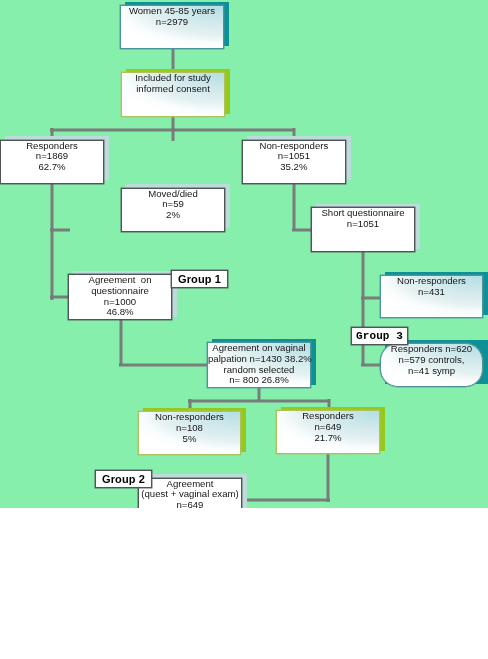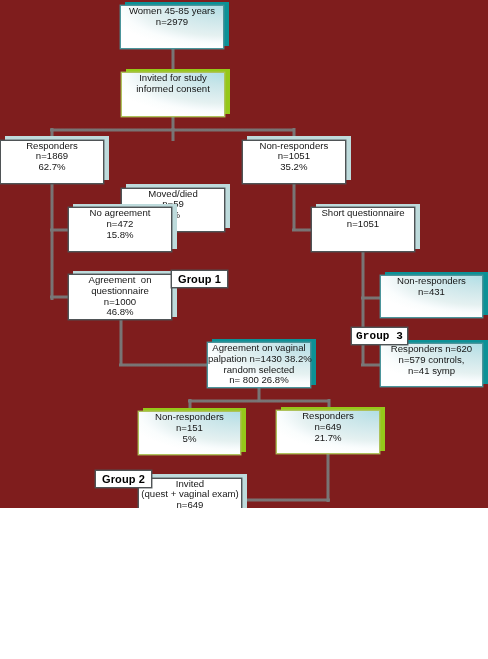--- a/index.html
+++ b/index.html
@@ -1,21 +1,21 @@
 <!DOCTYPE html>
 <html><head>
 <meta charset="utf-8">
 <title>Flow chart</title>
 <style>
   :root{--boxgrad:radial-gradient(100% 90% at 100% 0%,#b0dfe6 0%,#c8e5e9 30%,#d9ecee 58%,#e5f1f1 78%,#f5fafb 94%,#fafdfd 100%,#ffffff 115%),#ffffff;}
   html,body{margin:0;padding:0;background:#ffffff;}
   body{width:488px;height:659px;overflow:hidden;
        font-family:"Liberation Sans",sans-serif;
        -webkit-font-smoothing:antialiased;}
-  #canvas{position:relative;width:488px;height:508px;background:#7f1d1d;overflow:hidden;}
+  #canvas{position:relative;width:488px;height:508px;background:#86efac;overflow:hidden;}
   .node{position:absolute;}
   .shadow{position:absolute;left:4.8px;top:-3.3px;}
   .face{position:absolute;left:0;top:0;box-sizing:border-box;
         border:1px solid #4f5456;background:#ffffff;
         box-shadow:0 0 0 0.5px rgba(79,84,86,.85);}
   .node.teal  .face{border-color:#4b959b;box-shadow:0 0 0 0.5px rgba(75,149,155,.8);background:var(--boxgrad);}
   .node.green .face{border-color:#aec25c;box-shadow:0 0 0 0.5px rgba(174,194,92,.8);background:var(--boxgrad);}
   .node.teal  .shadow{background:#0d9196;}
   .node.green .shadow{background:#95c81a;}
   .node.plain .shadow{background:#bedbdc;}
@@ -62,45 +62,39 @@
 
   <div class="node teal" style="left:120px;top:5px;width:104px;height:44px;">
     <div class="shadow" style="width:104px;height:44px;"></div>
     <div class="face" style="width:104px;height:44px;">
       <div class="lines"><div>Women 45-85 years</div><div>n=2979</div></div>
     </div>
   </div>
   <div class="node green" style="left:121px;top:72px;width:104px;height:45px;">
     <div class="shadow" style="width:104px;height:45px;"></div>
     <div class="face" style="width:104px;height:45px;">
-      <div class="lines"><div>Invited for study</div><div>informed consent</div></div>
+      <div class="lines"><div>Included for study</div><div>informed consent</div></div>
     </div>
   </div>
   <div class="node plain" style="left:0px;top:139.7px;width:104px;height:44px;">
     <div class="shadow" style="width:104px;height:44px;"></div>
     <div class="face" style="width:104px;height:44px;">
       <div class="lines"><div>Responders</div><div>n=1869</div><div>62.7%</div></div>
     </div>
   </div>
   <div class="node plain" style="left:121px;top:139.7px;width:104px;height:44px;margin-top:48px;">
     <div class="shadow" style="width:104px;height:44px;"></div>
     <div class="face" style="width:104px;height:44px;">
       <div class="lines"><div>Moved/died</div><div>n=59</div><div>2%</div></div>
     </div>
   </div>
   <div class="node plain" style="left:241.9px;top:139.7px;width:104px;height:44px;">
     <div class="shadow" style="width:104px;height:44px;"></div>
     <div class="face" style="width:104px;height:44px;">
       <div class="lines"><div>Non-responders</div><div>n=1051</div><div>35.2%</div></div>
-    </div>
-  </div>
-  <div class="node plain" style="left:68px;top:207px;width:104px;height:45px;">
-    <div class="shadow" style="width:104px;height:45px;"></div>
-    <div class="face" style="width:104px;height:45px;">
-      <div class="lines"><div>No agreement</div><div>n=472</div><div>15.8%</div></div>
     </div>
   </div>
   <div class="node plain" style="left:311px;top:207px;width:104px;height:45px;">
     <div class="shadow" style="width:104px;height:45px;"></div>
     <div class="face" style="width:104px;height:45px;">
       <div class="lines"><div>Short questionnaire</div><div>n=1051</div></div>
     </div>
   </div>
   <div class="node plain" style="left:68px;top:274px;width:104px;height:46px;">
     <div class="shadow" style="width:104px;height:46px;"></div>
@@ -115,40 +109,40 @@
     </div>
   </div>
   <div class="node teal" style="left:207px;top:342px;width:104px;height:46px;">
     <div class="shadow" style="width:104px;height:46px;"></div>
     <div class="face" style="width:104px;height:46px;">
       <div class="lines"><div>Agreement on vaginal</div><div>palpation n=1430 38.2%</div><div>random selected</div><div>n= 800 26.8%</div></div>
     </div>
   </div>
   <div class="node teal" style="left:380px;top:343px;width:103px;height:44px;">
     <div class="shadow" style="width:103px;height:44px;"></div>
-    <div class="face" style="width:103px;height:44px;">
+    <div class="face" style="width:103px;height:44px;border-radius:18px;">
       <div class="lines"><div>Responders n=620</div><div>n=579 controls,</div><div>n=41 symp</div></div>
     </div>
   </div>
   <div class="node green" style="left:138px;top:411px;width:103px;height:44px;">
     <div class="shadow" style="width:103px;height:44px;"></div>
     <div class="face" style="width:103px;height:44px;">
-      <div class="lines"><div>Non-responders</div><div>n=151</div><div>5%</div></div>
+      <div class="lines"><div>Non-responders</div><div>n=108</div><div>5%</div></div>
     </div>
   </div>
   <div class="node green" style="left:276px;top:410px;width:104px;height:44px;">
     <div class="shadow" style="width:104px;height:44px;"></div>
     <div class="face" style="width:104px;height:44px;">
       <div class="lines"><div>Responders</div><div>n=649</div><div>21.7%</div></div>
     </div>
   </div>
   <div class="node plain" style="left:138px;top:477.5px;width:104px;height:44px;">
     <div class="shadow" style="width:104px;height:44px;"></div>
     <div class="face" style="width:104px;height:44px;">
-      <div class="lines"><div>Invited</div><div>(quest + vaginal exam)</div><div>n=649</div></div>
+      <div class="lines"><div>Agreement</div><div>(quest + vaginal exam)</div><div>n=649</div></div>
     </div>
   </div>
 
   <div class="glabel" style="left:171px;top:270px;width:57px;height:18px;">
       <span>Group 1</span>
     </div>
   <div class="glabel" style="left:95px;top:469.5px;width:57px;height:18.5px;">
       <span>Group 2</span>
     </div>
   <div class="glabel" style="left:351px;top:327px;width:57px;height:18px;font-family:Liberation Mono, monospace;">

